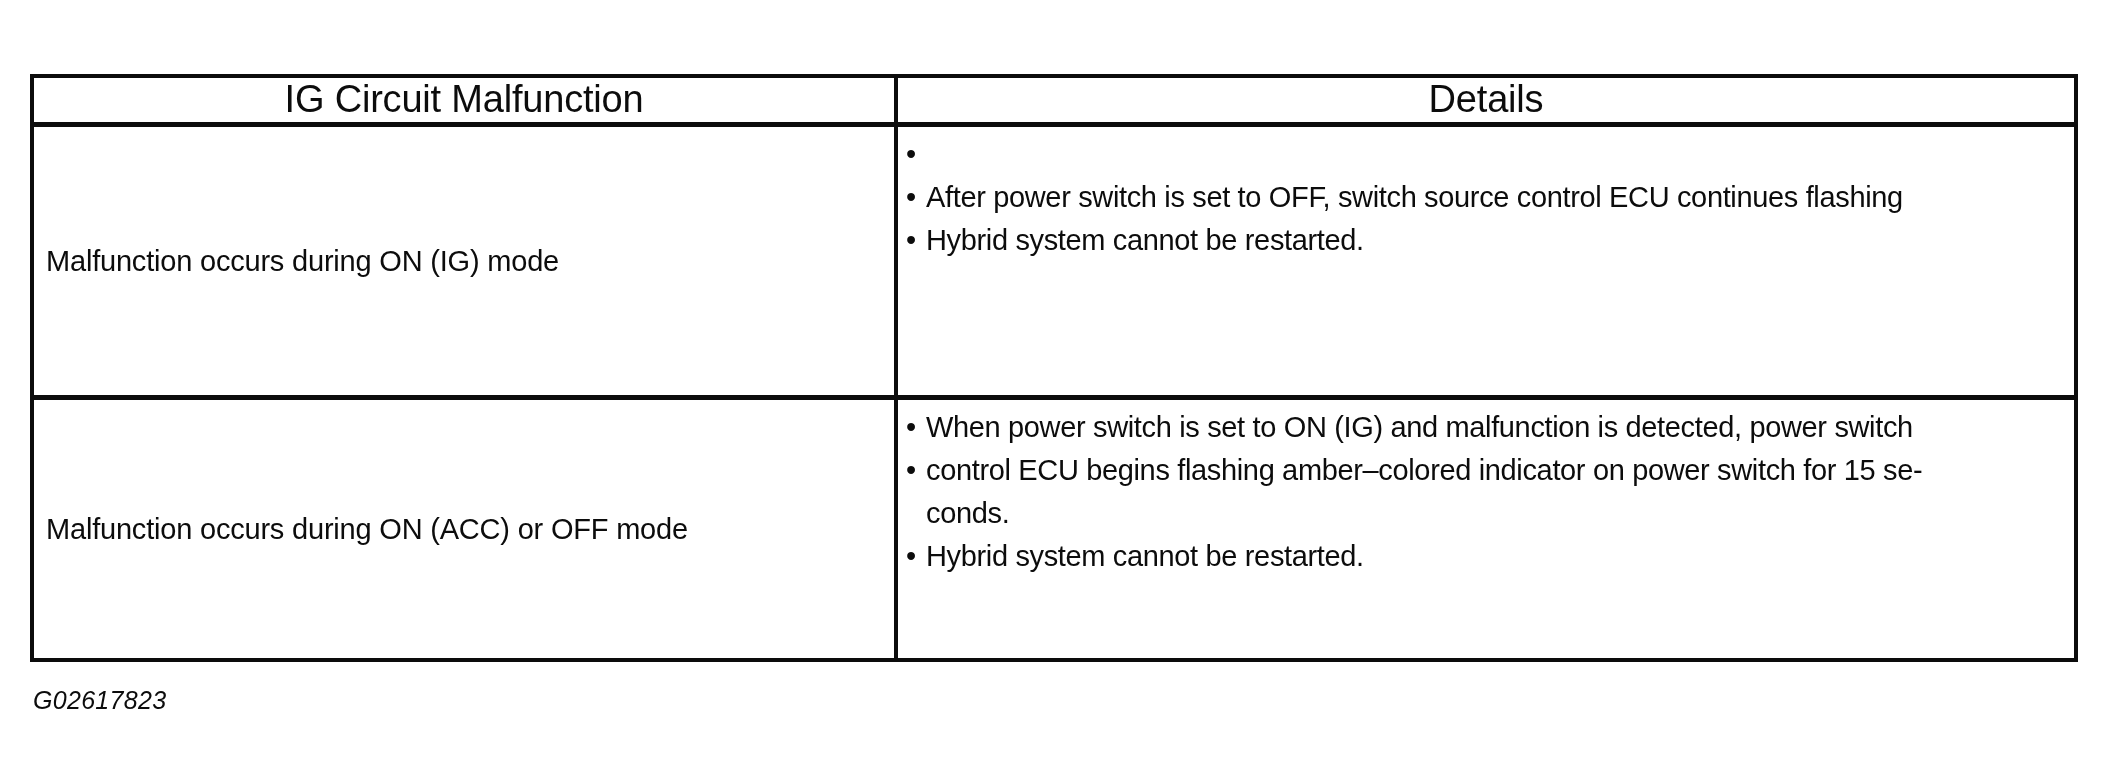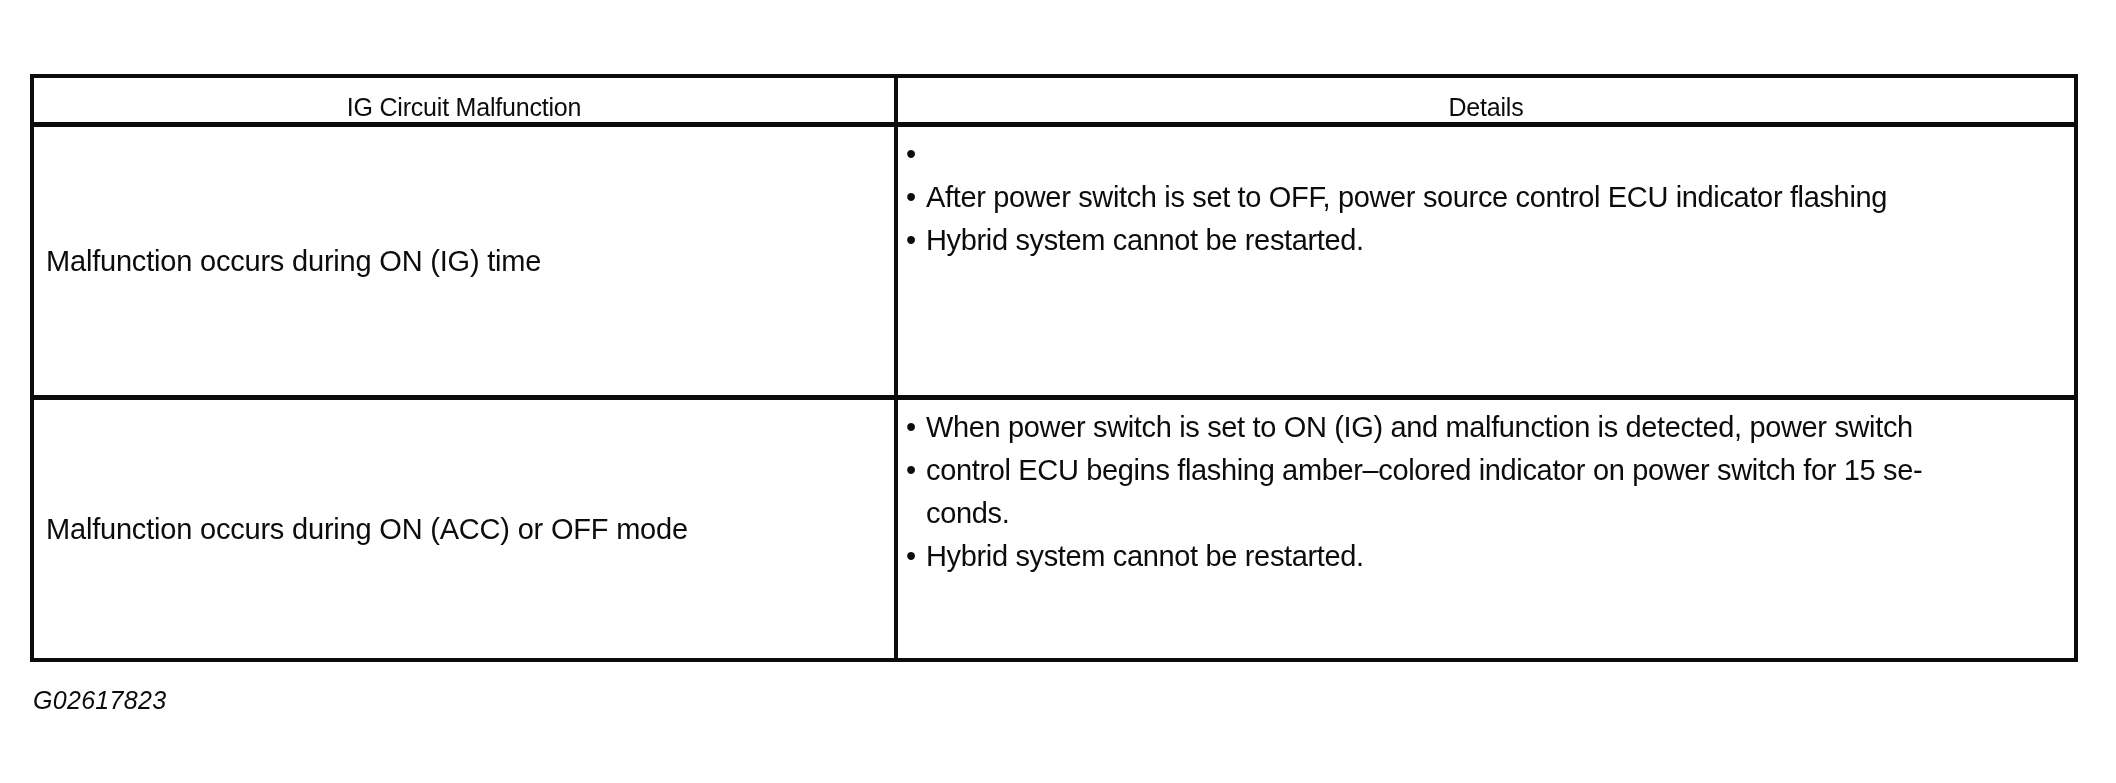--- a/index.html
+++ b/index.html
@@ -31,23 +31,23 @@
   .cell {
     box-sizing: border-box;
     overflow: visible;
   }
   .col-left {
     border-right: 4px solid #0c0c0c;
   }
   .hcell {
     border-bottom: 5px solid #0c0c0c;
     display: flex;
-    align-items: flex-end;
+    align-items: flex-start;
     justify-content: center;
-    font-size: 25px;
+    font-size: 38px;
     letter-spacing: -0.2px;
   }
   .r1 {
     border-bottom: 5px solid #0c0c0c;
   }
   .mal-cell {
     display: flex;
     align-items: center;
     padding-left: 12px;
     font-size: 29px;
@@ -85,30 +85,30 @@
 <div class="doc-table">
 
   <div class="cell hcell col-left">
     <span>IG Circuit Malfunction</span>
   </div>
   <div class="cell hcell">
     <span>Details</span>
   </div>
 
   <div class="cell mal-cell col-left r1">
-    <span>Malfunction occurs during ON (IG) time</span>
+    <span>Malfunction occurs during ON (IG) mode</span>
   </div>
   <div class="cell det-cell r1">
     <div class="bullet-item">
       <span class="bullet">•</span>
     </div>
     <div class="bullet-item">
       <span class="bullet">•</span>
       <div class="bullet-text">
-        <div class="line">After power switch is set to OFF, power source control ECU indicator flashing</div>
+        <div class="line">After power switch is set to OFF, switch source control ECU continues flashing</div>
       </div>
     </div>
     <div class="bullet-item">
       <span class="bullet">•</span>
       <div class="bullet-text">
         <div class="line">Hybrid system cannot be restarted.</div>
       </div>
     </div>
   </div>
 

